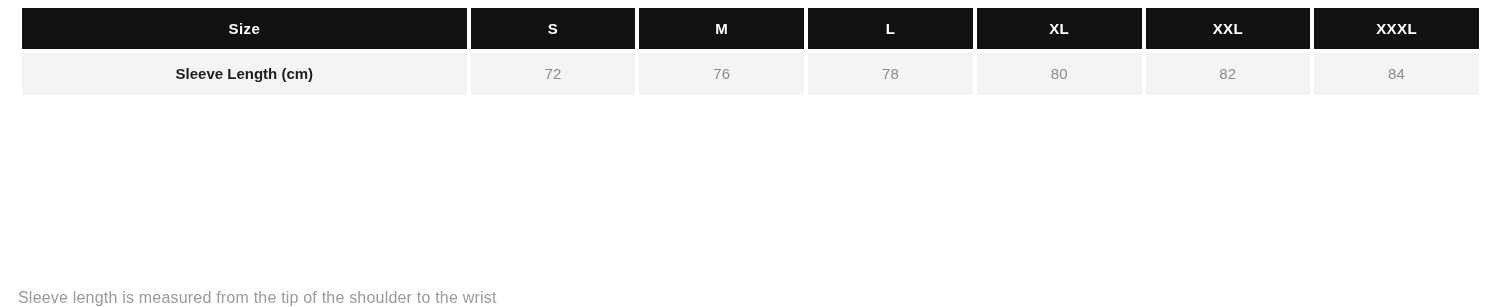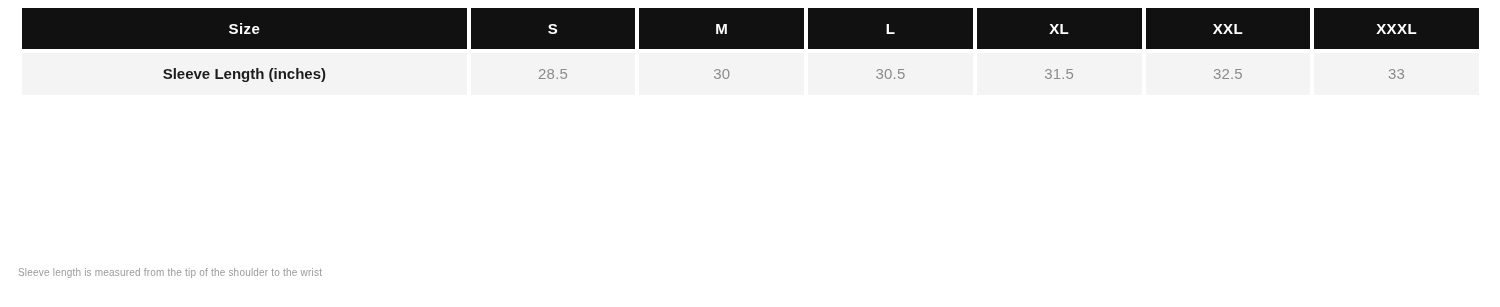--- a/index.html
+++ b/index.html
@@ -68,22 +68,22 @@
   }
   .size-table tbody td.value {
     color: #8c8c8c;
     font-weight: normal;
     font-size: 15px;
     letter-spacing: 0.2px;
   }
   .footnote {
     position: absolute;
     left: 18px;
-    top: 267px;
-    font-size: 10px;
+    top: 289px;
+    font-size: 16px;
     color: #9a9a9a;
     letter-spacing: 0.2px;
     white-space: nowrap;
   }
 </style>
 </head>
 <body>
 
 <div class="page">
 
@@ -103,26 +103,26 @@
         <th>S</th>
         <th>M</th>
         <th>L</th>
         <th>XL</th>
         <th>XXL</th>
         <th>XXXL</th>
       </tr>
     </thead>
     <tbody>
       <tr>
-        <td class="row-label">Sleeve Length (inches)</td>
-        <td class="value">28.5</td>
-        <td class="value">30</td>
-        <td class="value">30.5</td>
-        <td class="value">31.5</td>
-        <td class="value">32.5</td>
-        <td class="value">33</td>
+        <td class="row-label">Sleeve Length (cm)</td>
+        <td class="value">72</td>
+        <td class="value">76</td>
+        <td class="value">78</td>
+        <td class="value">80</td>
+        <td class="value">82</td>
+        <td class="value">84</td>
       </tr>
     </tbody>
   </table>
 
   <div class="footnote">Sleeve length is measured from the tip of the shoulder to the wrist</div>
 
 </div>
 
 </body></html>

